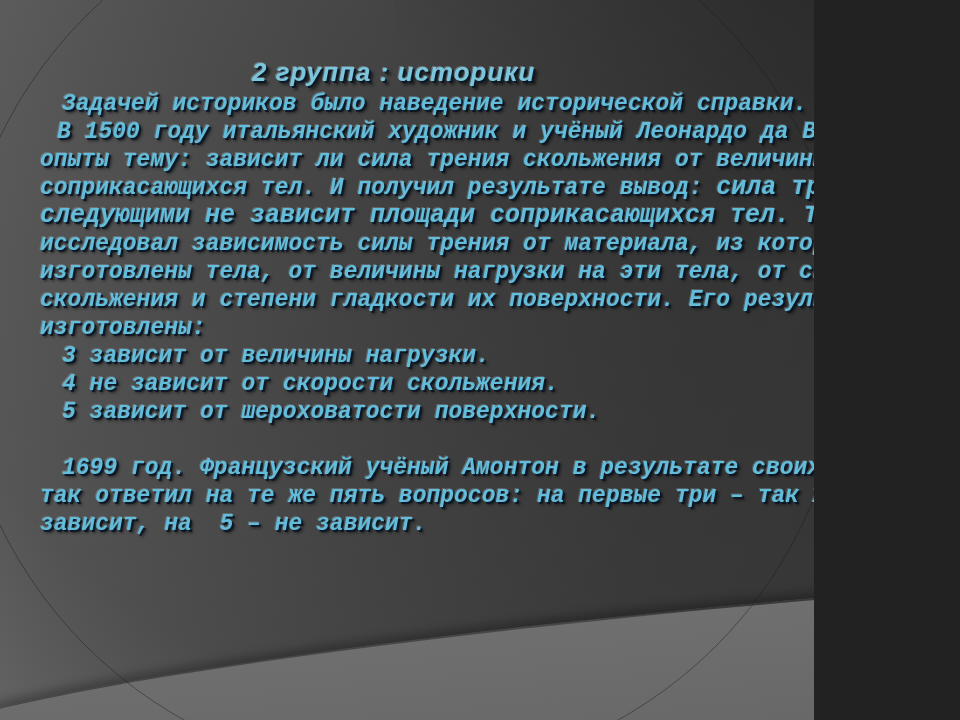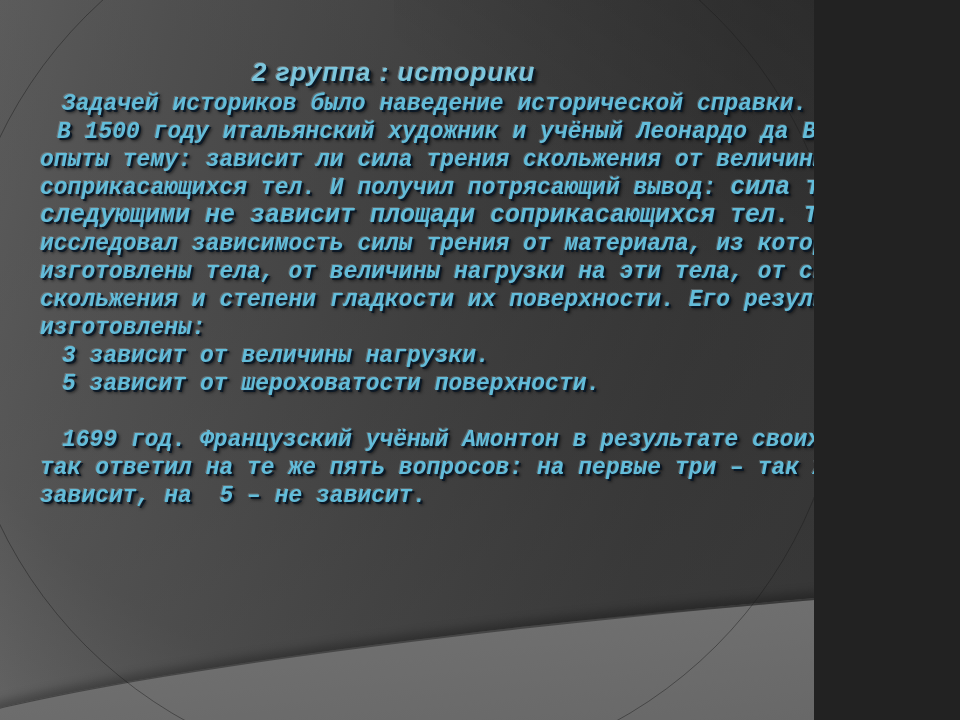--- a/index.html
+++ b/index.html
@@ -97,29 +97,30 @@
   <div class="arc-right"></div>
 
   <div class="content">
     <div class="line title">2 группа : историки</div>
 
     <div class="line indent-lg">Задачей историков было наведение исторической справки.</div>
 
     <div class="line indent-md">В 1500 году итальянский художник и учёный Леонардо да Винчи проводил</div>
     <div class="line">опыты тему: зависит ли сила трения скольжения от величины площади</div>
 
-    <div class="line"><span>соприкасающихся тел. И получил потрясающий вывод: </span><span class="em">сила трения</span></div>
+    <div class="line"><span>соприкасающихся тел. И получил результате вывод: </span><span class="em">сила трения</span></div>
     <div class="line"><span class="em">следующими не зависит площади соприкасающихся тел.</span><span> Так же он</span></div>
 
     <div class="line">исследовал зависимость силы трения от материала, из которого</div>
     <div class="line">изготовлены тела, от величины нагрузки на эти тела, от скорости</div>
     <div class="line">скольжения и степени гладкости их поверхности. Его результаты были</div>
     <div class="line">изготовлены:</div>
 
     <div class="line list-item">3 зависит от величины нагрузки.</div>
+    <div class="line list-item">4 не зависит от скорости скольжения.</div>
     <div class="line list-item">5 зависит от шероховатости поверхности.</div>
 
     <div class="line spacer"></div>
 
     <div class="line indent-lg">1699 год. Французский учёный Амонтон в результате своих опытов</div>
     <div class="line">так ответил на те же пять вопросов: на первые три – так же, на 4 –</div>
     <div class="line">зависит, на  5 – не зависит.</div>
   </div>
 </div>
 

